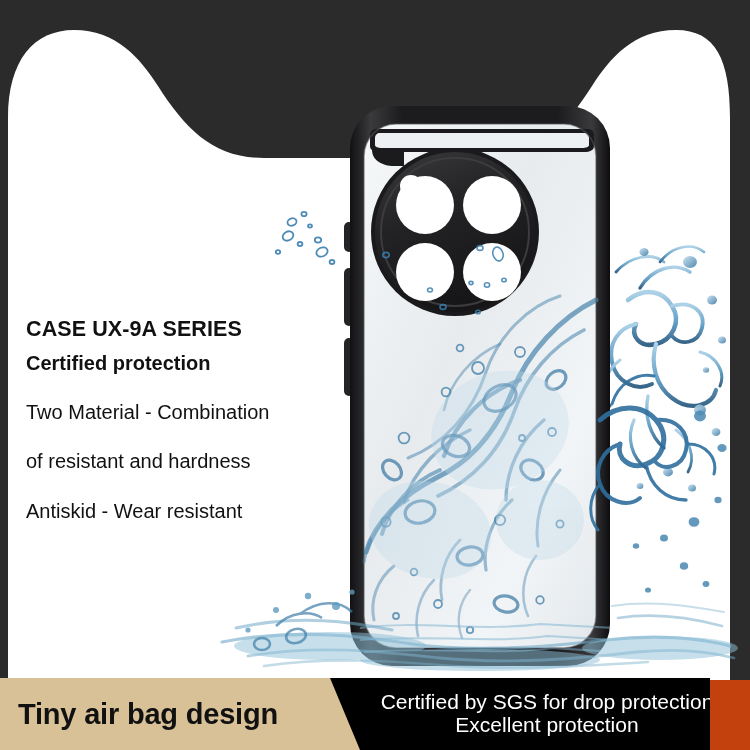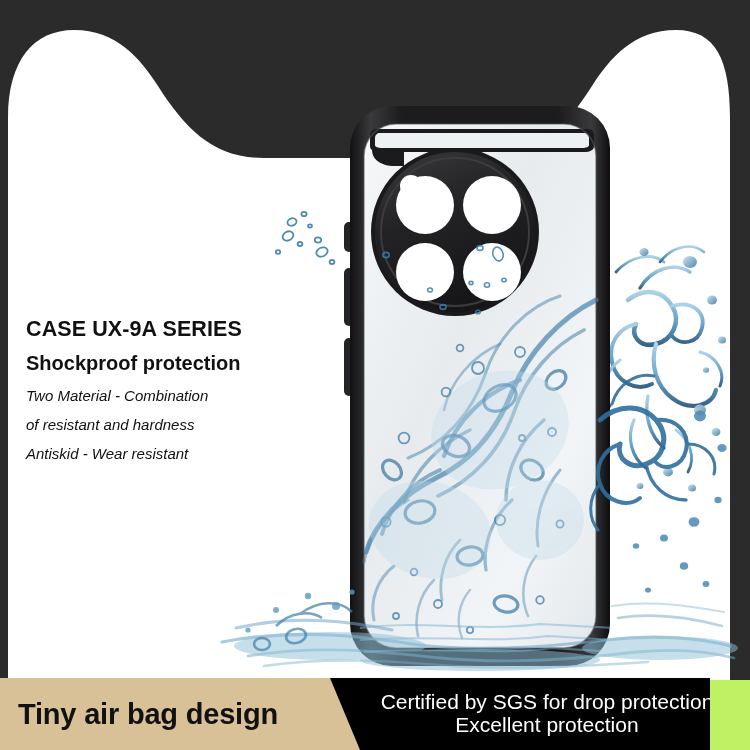--- a/index.html
+++ b/index.html
@@ -2,21 +2,21 @@
 <html><head>
 <meta charset="utf-8">
 <style>
   html,body{margin:0;padding:0;background:#fff;}
   body{font-family:"Liberation Sans",sans-serif;}
 
   #poster{
     position:relative;
     width:750px;height:750px;
     overflow:hidden;
-    background:#bef264;
+    background:#c2410c;
   }
 
   
   #stage{
     position:absolute;
     left:0;top:0;
     width:750px;height:680px;
     overflow:hidden;
   }
   #stage-shape{
@@ -38,23 +38,22 @@
     z-index:6;
   }
   #copy .h1{
     font-size:21.5px;font-weight:bold;letter-spacing:.1px;
     line-height:1.25;margin-bottom:7px;white-space:nowrap;
   }
   #copy .h2{
     font-size:20px;font-weight:bold;line-height:1.35;white-space:nowrap;
   }
   #copy .body{
-    font-size:15px;font-weight:normal;line-height:1.42;margin-top:8px;
+    font-size:20px;font-weight:normal;line-height:1.42;margin-top:21px;
     white-space:nowrap;
-    font-style:italic;
   }
 
   
   #banner{
     position:absolute;left:0;top:678px;width:710px;height:72px;
     background:#000;overflow:hidden;
   }
   #banner-bg{position:absolute;left:0;top:0;width:750px;height:72px;}
   #tiny-label{
     position:absolute;left:18px;top:0;height:72px;
@@ -344,21 +343,21 @@
       <ellipse cx="318" cy="240" rx="3.2" ry="2.6"></ellipse>
       <ellipse cx="322" cy="252" rx="5.8" ry="4.4" transform="rotate(-25 322 252)"></ellipse>
       <ellipse cx="332" cy="262" rx="2.4" ry="2"></ellipse>
       <ellipse cx="278" cy="252" rx="2.2" ry="1.8"></ellipse>
       <ellipse cx="310" cy="226" rx="2" ry="1.6"></ellipse>
     </g>
   </svg>
 
   <div id="copy">
     <div class="h1">CASE UX-9A SERIES</div>
-    <div class="h2">Shockproof protection</div>
+    <div class="h2">Certified protection</div>
     <div class="body">Two Material - Combination</div>
     <div class="body">of resistant and hardness</div>
     <div class="body">Antiskid - Wear resistant</div>
   </div>
 
   <div id="banner">
     <svg id="banner-bg" viewBox="0 0 750 72" preserveAspectRatio="none">
       <rect x="0" y="0" width="750" height="72" fill="#000000"></rect>
       <path d="M0,0 L330,0 L360,72 L0,72 Z" fill="#d9c197"></path>
     </svg>

